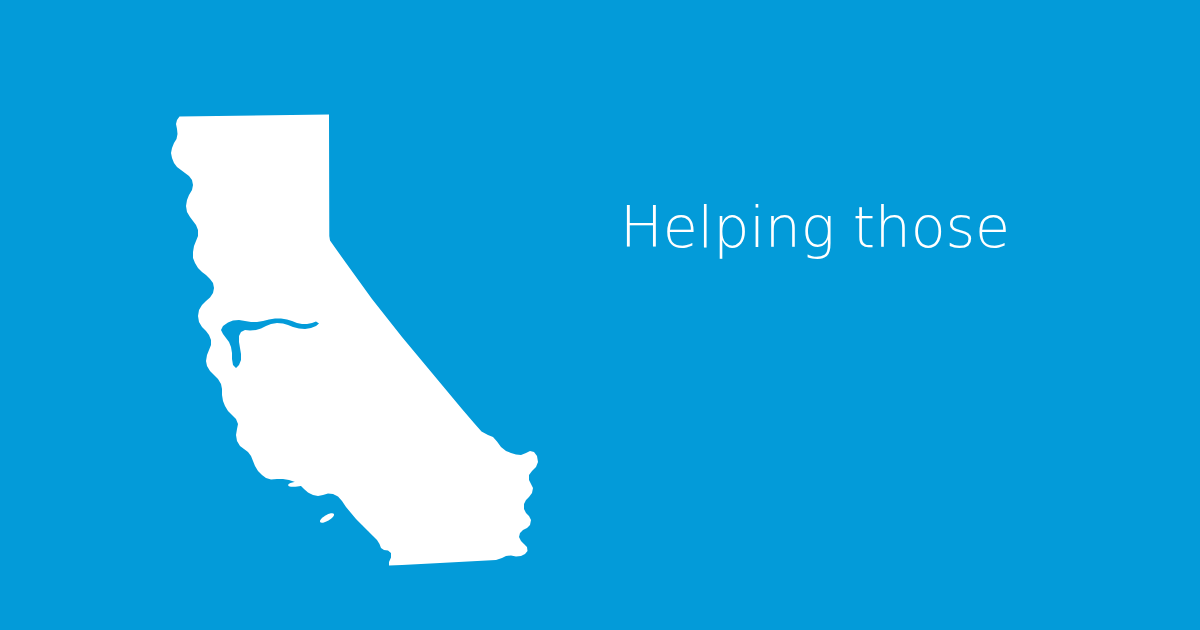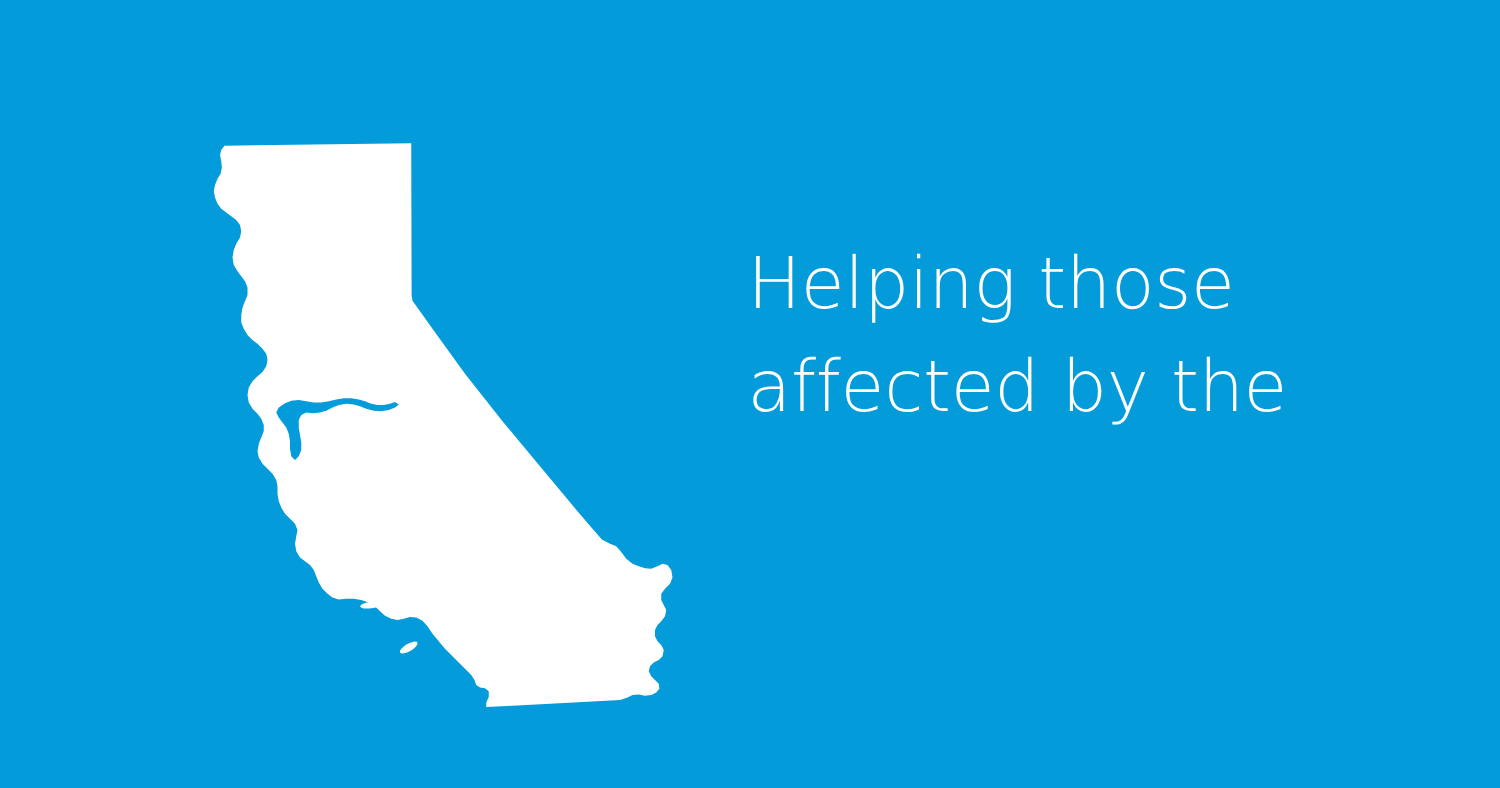--- a/index.html
+++ b/index.html
@@ -39,21 +39,21 @@
   .state-shape {
     fill: #FFFFFF;
   }
   .island-shape {
     fill: #FFFFFF;
   }
 
   
   #headline {
     position: absolute;
-    left: 598px;
+    left: 620px;
     top: 186px;
     width: 560px;
   }
   .headline-line {
     display: block;
     color: #FFFFFF;
     font-family: "DejaVu Sans", "Liberation Sans", sans-serif;
     font-size: 57px;
     font-weight: 300;
     line-height: 83px;
@@ -298,16 +298,15 @@
       <ellipse class="island-shape" cx="222" cy="390" rx="6" ry="2.2" transform="rotate(-6 222 390)"></ellipse>
       <ellipse class="island-shape" cx="247" cy="419" rx="3.4" ry="2.6"></ellipse>
       <ellipse class="island-shape" cx="262" cy="413" rx="5.5" ry="9.5" transform="rotate(-38 262 413)"></ellipse>
       <ellipse class="island-shape" cx="187" cy="422" rx="8" ry="3.0" transform="rotate(-30 187 422)"></ellipse>
       <ellipse class="island-shape" cx="255" cy="448" rx="4.5" ry="11" transform="rotate(-30 255 448)"></ellipse>
     </svg>
   </figure>
 
   <div id="headline">
     <span class="headline-line">Helping those</span>
-    <span class="headline-line">affected by the</span>
   </div>
 
 </div>
 
 </body></html>

